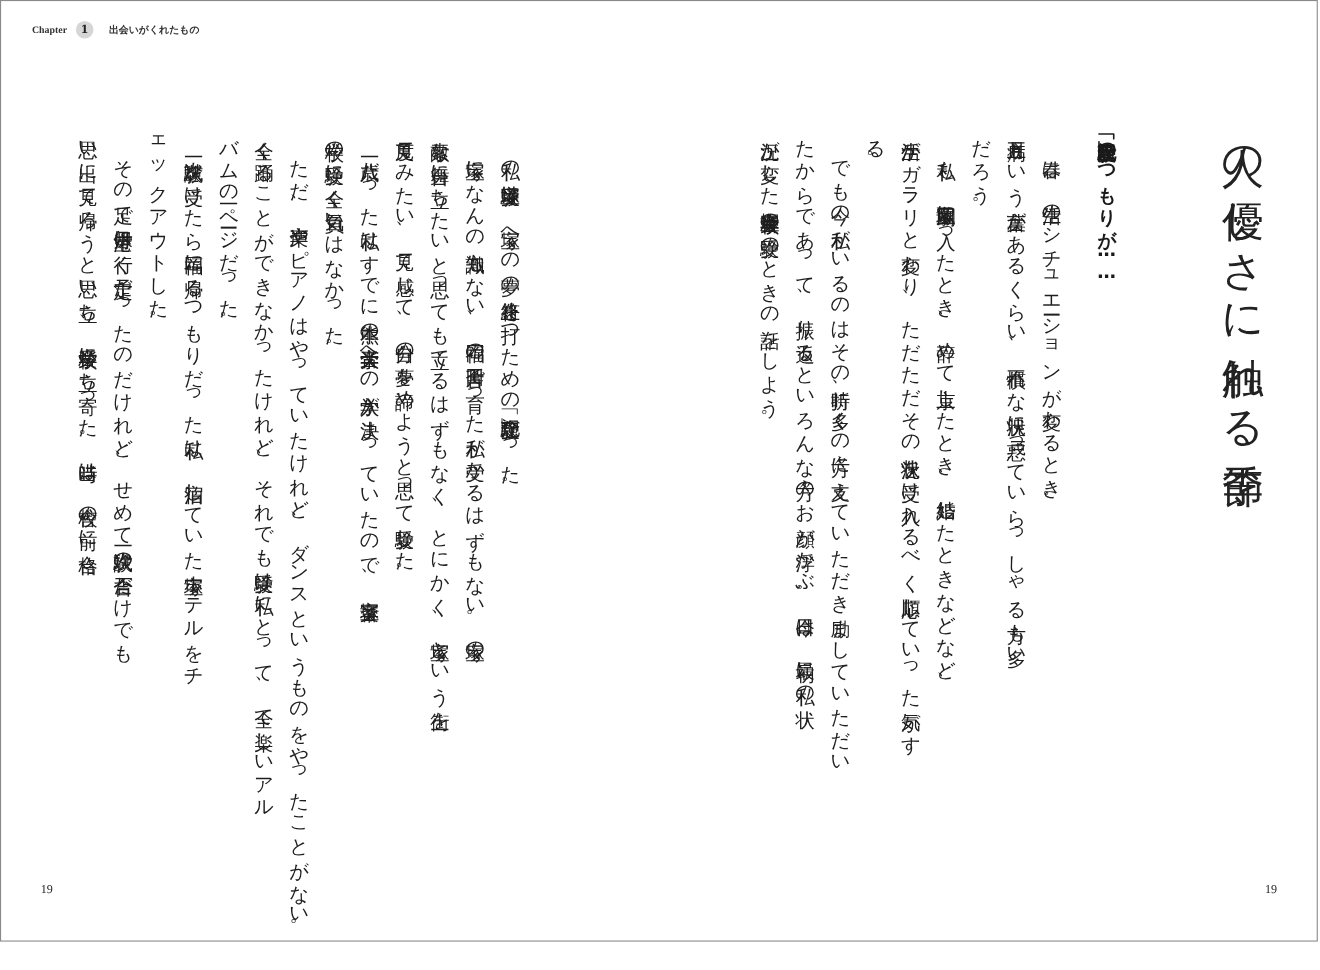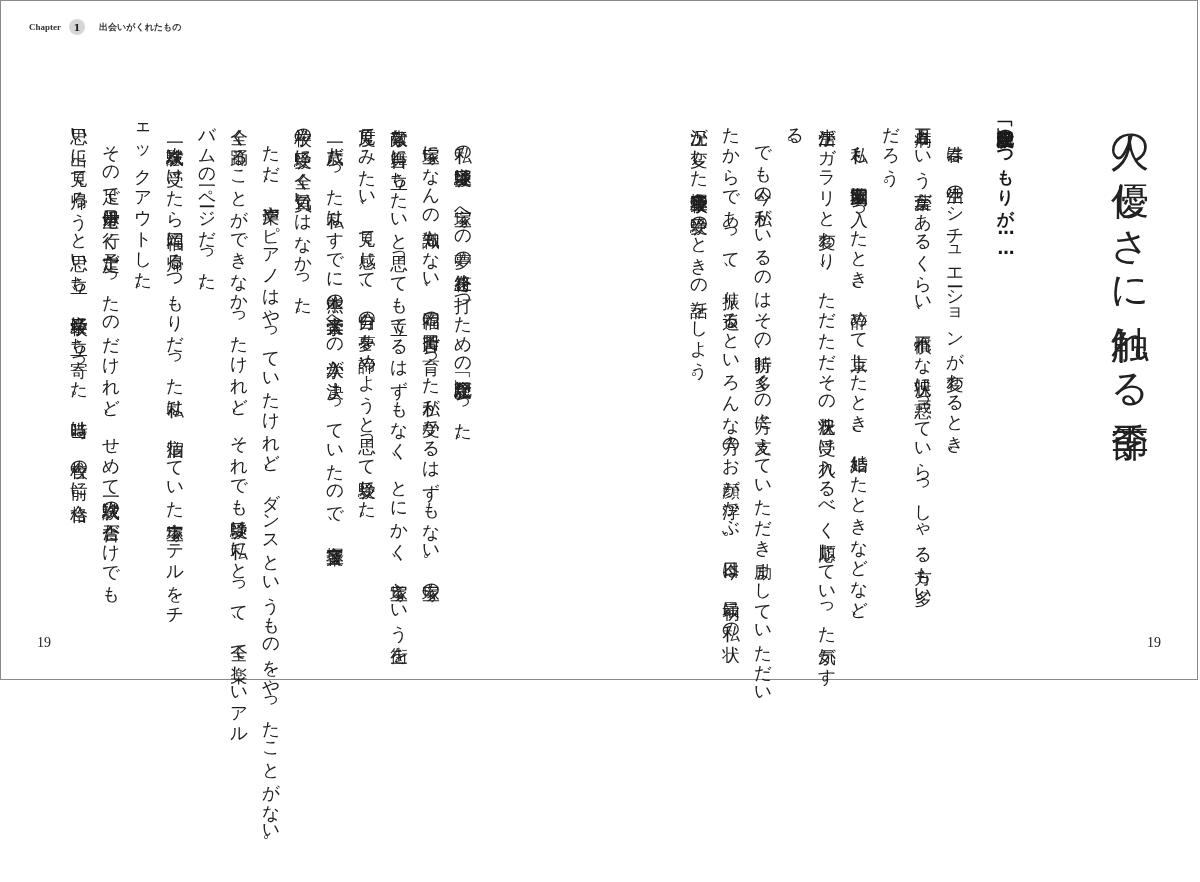--- a/index.html
+++ b/index.html
@@ -3,21 +3,21 @@
 <meta charset="utf-8">
 <style>
   html, body { margin: 0; padding: 0; }
   body {
     width: 1200px; height: 882px; overflow: hidden;
     background: #ffffff;
     font-family: "DejaVu Serif", "Liberation Serif", serif;
     color: #1e1e1e;
   }
   .spread {
-    position: relative; width: 1198px; height: 680px;
+    position: relative; width: 1198px; height: 856px;
     border: 1px solid #8a8a8a; border-top-color:#8a8a8a; background:#fff;
     box-sizing: border-box;
   }
   .running-head {
     position: absolute; left: 28px; top: 18px;
     display: flex; align-items: center; gap: 8px;
     font-size: 9px; color: #333;
   }
   .running-head .chapter-word { font-family: "Liberation Serif", serif; font-weight: bold; font-size: 9px; letter-spacing: 0; }
   .running-head .chapter-num {
@@ -41,21 +41,21 @@
     color: #222;
   }
   .subhead {
     position: absolute; left: 993px; top: 114px;
     writing-mode: vertical-rl; text-orientation: upright;
     font-family: "DejaVu Sans", sans-serif; font-weight: bold;
     font-size: 17px; line-height: 24px; letter-spacing: 0.5px;
     color: #1a1a1a;
   }
   .page-num {
-    position: absolute; bottom: 28px; font-size: 14px;
+    position: absolute; bottom: 40px; font-size: 11px;
     font-family: "Liberation Serif", serif; color: #222;
   }
 </style>
 </head>
 <body>
 
 <div class="spread">
 
   <div class="running-head">
     <span class="chapter-word">Chapter</span>

